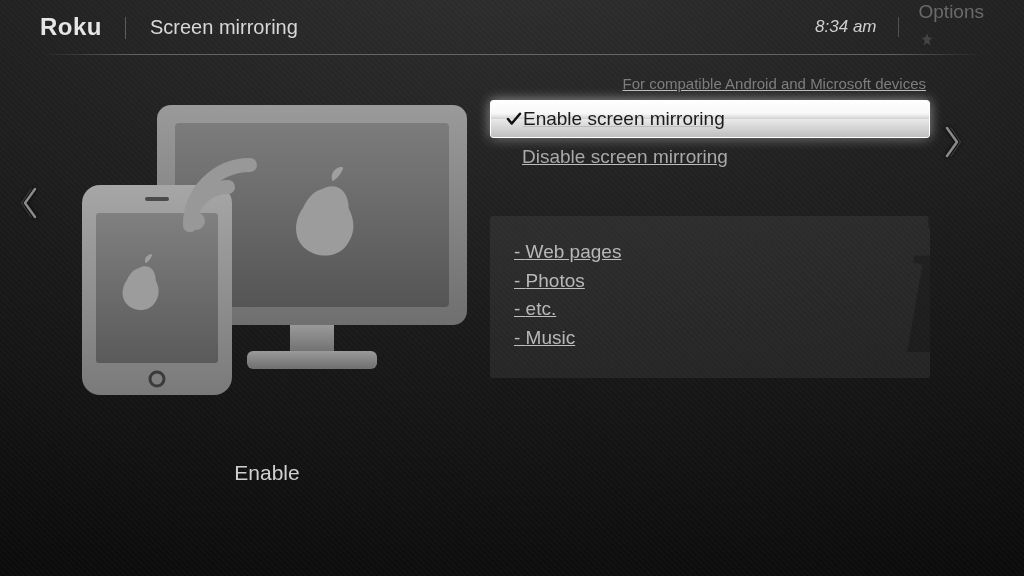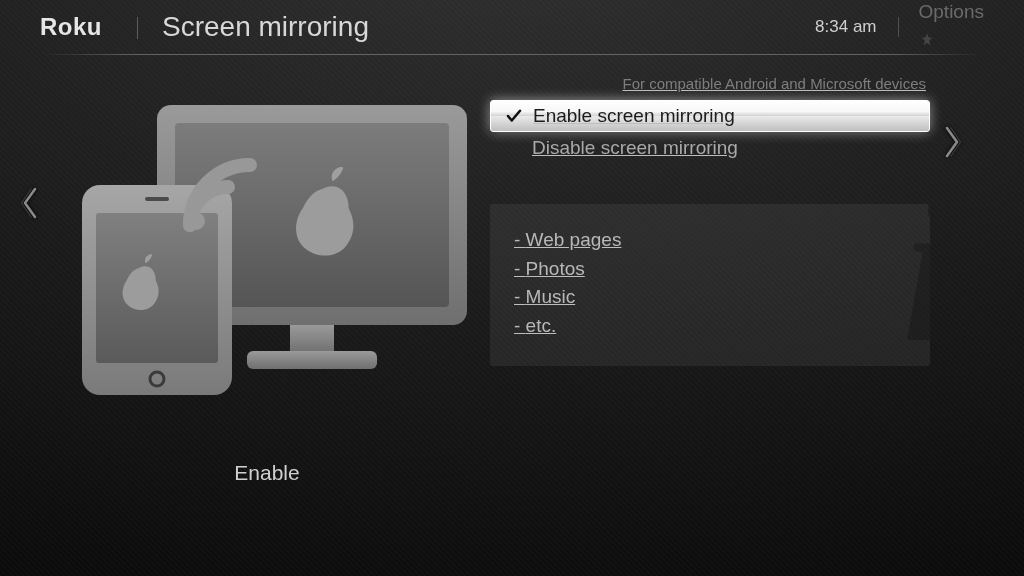--- a/index.html
+++ b/index.html
@@ -18,42 +18,43 @@
     display: flex;
     align-items: center;
     height: 54px;
     padding: 0 40px 0 40px;
   }
   .logo {
     font-weight: 900;
     font-size: 24px;
     letter-spacing: 0.5px;
     color: #e6e6e6;
-    padding-right: 36px;
+    padding-right: 24px;
     position: relative;
     text-align: center;
   }
   .logo::after {
     content: "";
     position: absolute; right: 0; top: 4px; bottom: 2px;
     width: 1px; background: rgba(255,255,255,0.25);
   }
   .title {
-    font-size: 28px;
+    font-size: 20px;
     font-weight: 300;
     color: #d8d8d8;
     padding-left: 24px;
     flex: 1;
   }
   .clock {
     font-size: 17px;
     color: #cfcfcf;
     font-weight: 300;
     padding-right: 22px;
     position: relative;
+    font-style: italic;
   }
   .clock::after {
     content: "";
     position: absolute; right: 0; top: 0; bottom: 0;
     width: 1px; background: rgba(255,255,255,0.2);
   }
   .options {
     font-size: 19px;
     color: #6a6a6a;
     font-weight: 300;
@@ -114,23 +115,22 @@
   .subtitle {
     text-align: right;
     font-size: 15px;
     color: #7e7e7e;
     margin-bottom: 8px;
     padding-right: 4px;
     font-weight: 300;
   }
 
   .option-row {
-    height: 32px;
+    height: 38px;
     display: flex; align-items: center;
-    gap: 10px;
     padding: 0 14px;
     font-size: 19px;
     border-radius: 3px;
   }
   .option-row.selected {
     color: #1b1b1b;
     font-weight: 500;
     background: linear-gradient(to bottom, #ffffff 0%, #f7f7f7 35%, #d2d2d2 50%, #e9e9e9 51%, #bfbfbf 100%);
     border: 1px solid #fff;
     box-shadow: 0 0 12px rgba(255,255,255,0.55), 0 2px 4px rgba(0,0,0,0.6);
@@ -264,22 +264,22 @@
 
     <div class="option-row unselected">
       <span class="spacer-check"></span>
       <span>Disable screen mirroring</span>
     </div>
 
     <div class="info-box">
       <div class="info-watermark">i</div>
       <div class="item">- <span>Web pages</span></div>
       <div class="item">- <span>Photos</span></div>
+      <div class="item">- <span>etc.</span></div>
       <div class="item">- <span>Music</span></div>
-      <div class="item">- <span>etc.</span></div>
     </div>
   </div>
 
   <div class="nav-arrow" style="padding-top:38px; height:100px;">
     <span>
       <svg width="18" height="34" viewBox="0 0 18 34">
         <path d="M4 3 L14 17 L4 31" fill="none" stroke="#8a8a8a" stroke-width="2.5" stroke-linecap="round" stroke-linejoin="round"></path>
         <path d="M8 3 L17.5 17 L8 31" fill="none" stroke="#555" stroke-width="1.2" stroke-linecap="round" opacity="0.6"></path>
       </svg>
     </span>

